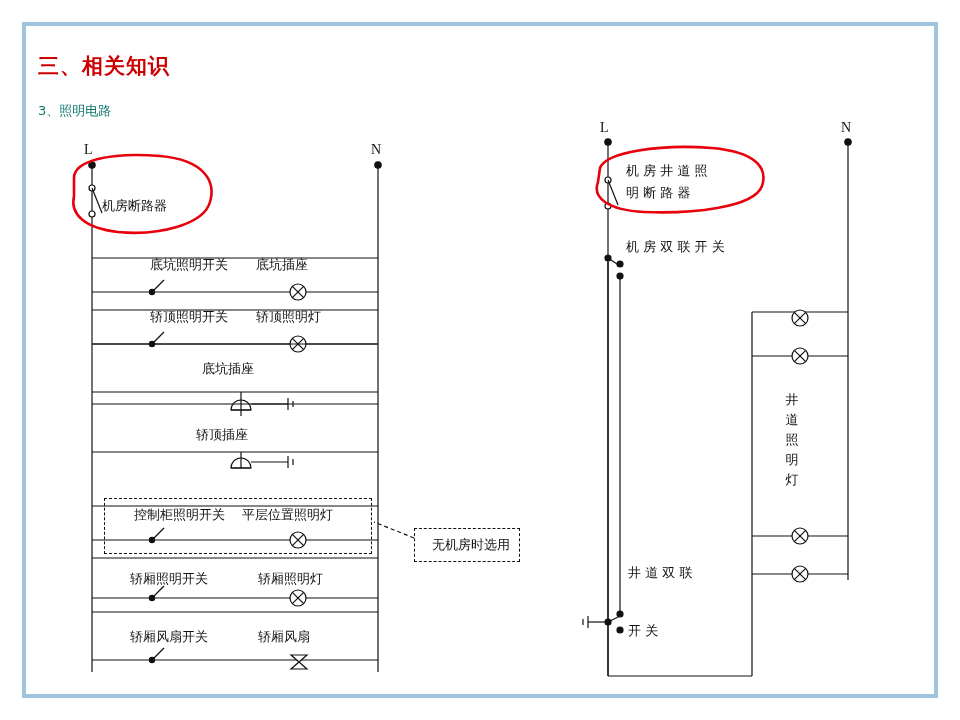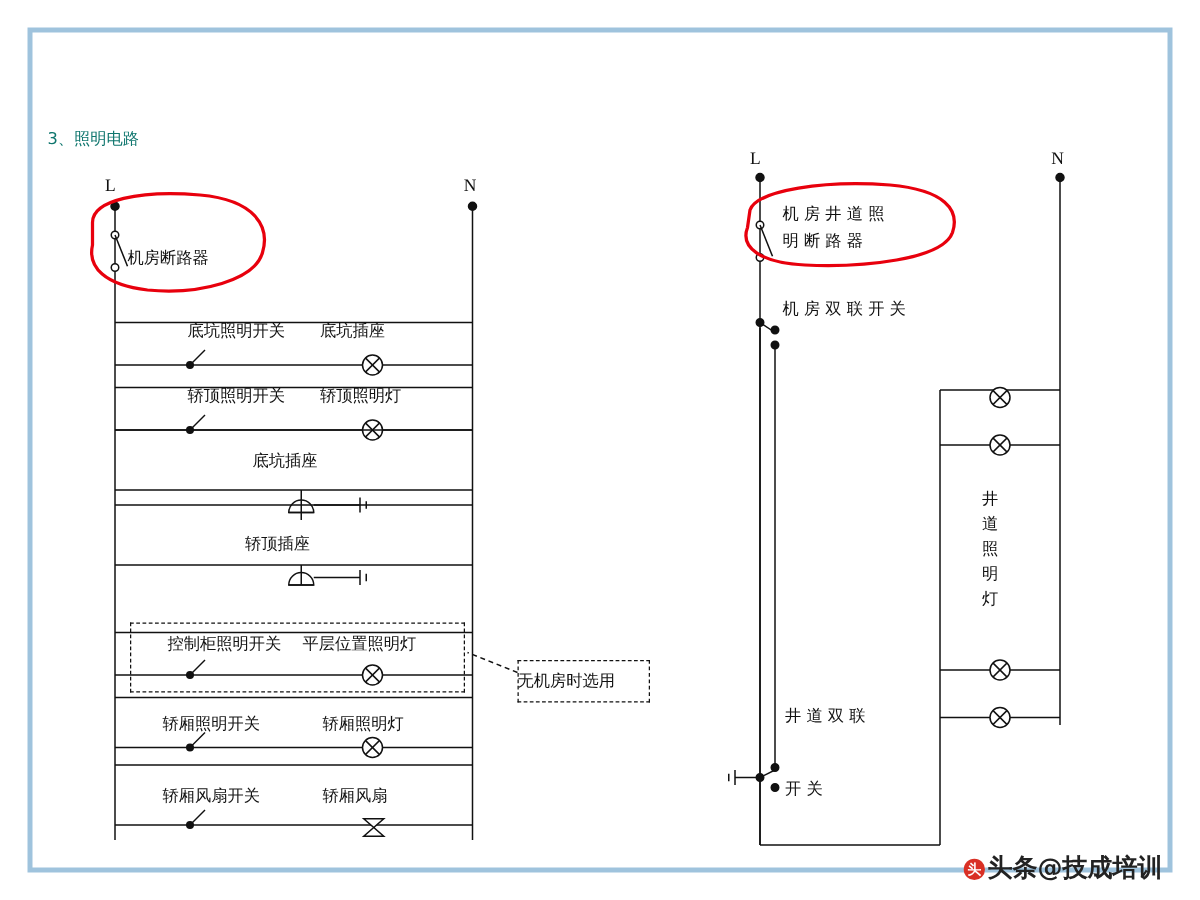--- a/index.html
+++ b/index.html
@@ -52,20 +52,21 @@
     text-align:center;vertical-align:2px;margin-right:2px;font-weight:bold;
   }
 </style>
 </head>
 <body>
 
 <div id="slide">
 
   <div class="frame"></div>
 
+  <div class="section-title">三、相关知识</div>
   <div class="subtitle">3、照明电路</div>
 
   <svg viewBox="0 0 960 720">
     <g stroke="#111" stroke-width="1.2" fill="none">
 
       <line x1="92" y1="165" x2="92" y2="672"></line>
       <circle cx="92" cy="165" r="3.2" fill="#111"></circle>
 
       <line x1="378" y1="165" x2="378" y2="672"></line>
       <circle cx="378" cy="165" r="3.2" fill="#111"></circle>
@@ -212,38 +213,35 @@
 
   <div class="lbl" style="left:202px;top:360px;">底坑插座</div>
 
   <div class="lbl" style="left:196px;top:426px;">轿顶插座</div>
 
   <div class="dashbox" style="left:104px;top:498px;width:268px;height:56px;"></div>
   <div class="lbl" style="left:110px;top:506px;margin-left:24px;">控制柜照明开关</div>
   <div class="lbl" style="left:242px;top:506px;">平层位置照明灯</div>
 
   <div class="dashbox" style="left:414px;top:528px;width:106px;height:34px;"></div>
-  <div class="lbl" style="left:414px;top:536px;">无机房时选用</div>
+  <div class="lbl" style="left:432px;top:536px;">无机房时选用</div>
 
   <div class="lbl" style="left:130px;top:570px;">轿厢照明开关</div>
   <div class="lbl" style="left:258px;top:570px;">轿厢照明灯</div>
 
   <div class="lbl" style="left:130px;top:628px;">轿厢风扇开关</div>
   <div class="lbl" style="left:258px;top:628px;">轿厢风扇</div>
 
   <div class="lbl en" style="left:600px;top:120px;">L</div>
   <div class="lbl en" style="left:841px;top:120px;">N</div>
 
   <div class="lbl" style="left:626px;top:162px;">机 房 井 道 照</div>
   <div class="lbl" style="left:626px;top:184px;">明 断 路 器</div>
 
   <div class="lbl" style="left:626px;top:238px;">机 房 双 联 开 关</div>
 
   <div class="lbl" style="left:628px;top:564px;">井 道 双 联</div>
   <div class="lbl" style="left:628px;top:622px;">开  关</div>
 
   <div class="vert" style="left:784px;top:390px;">井道照明灯</div>
 
-  <div class="watermark">
-    <span class="wm-icon">头</span><span>头条@技成培训</span>
-  </div>
 
 </div>
 
 </body></html>

